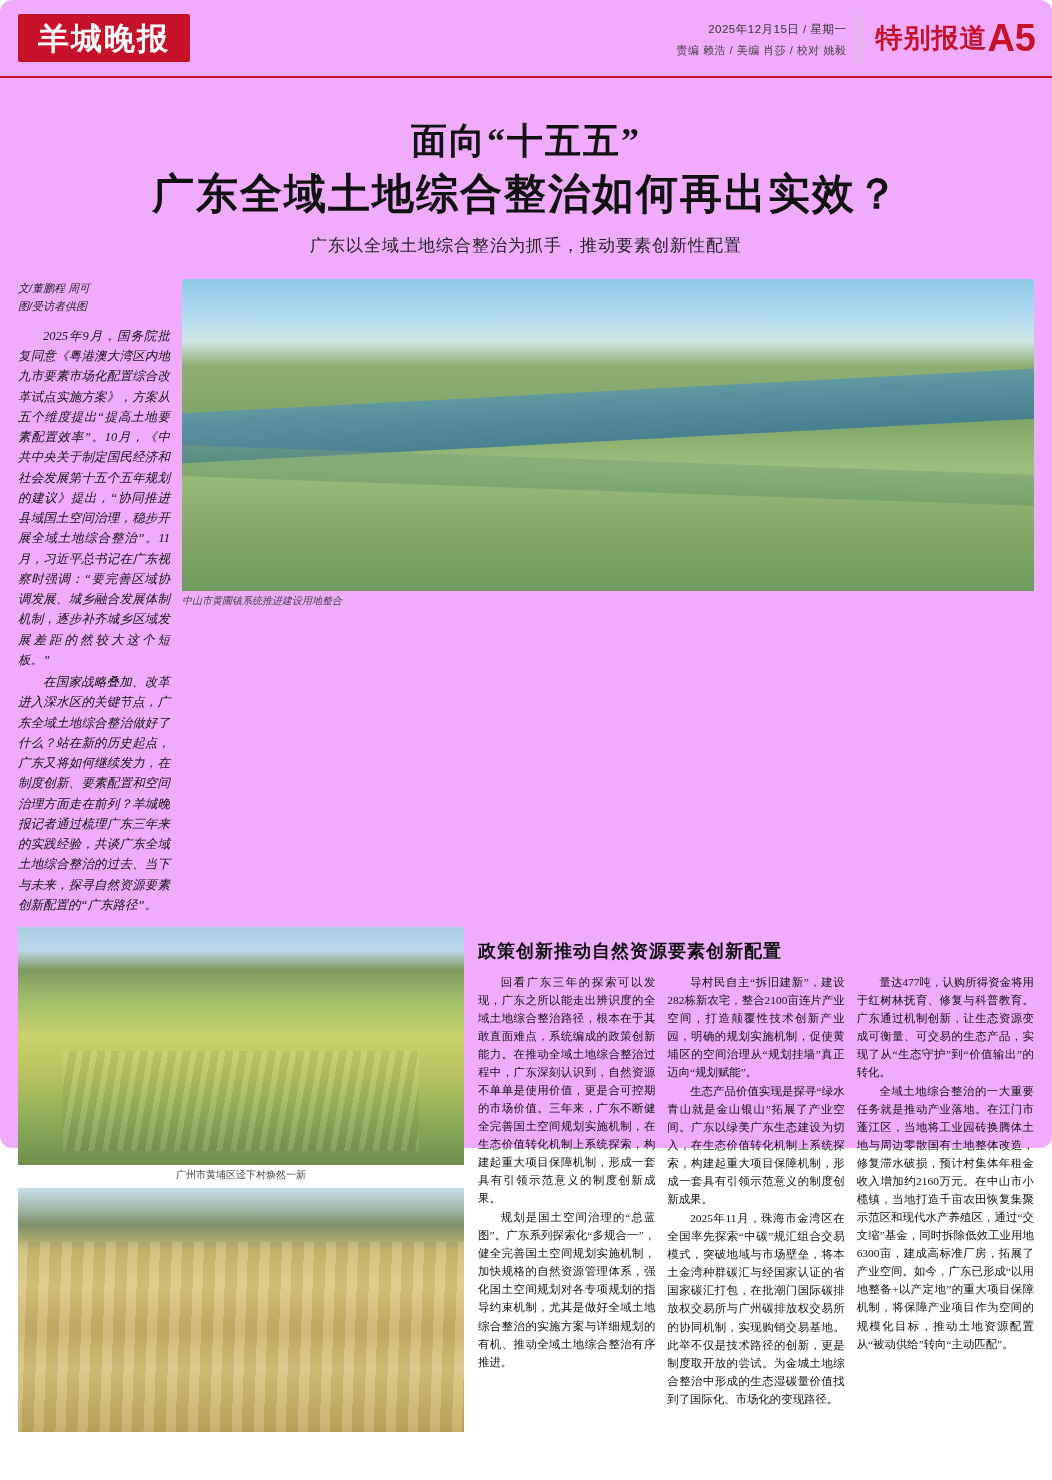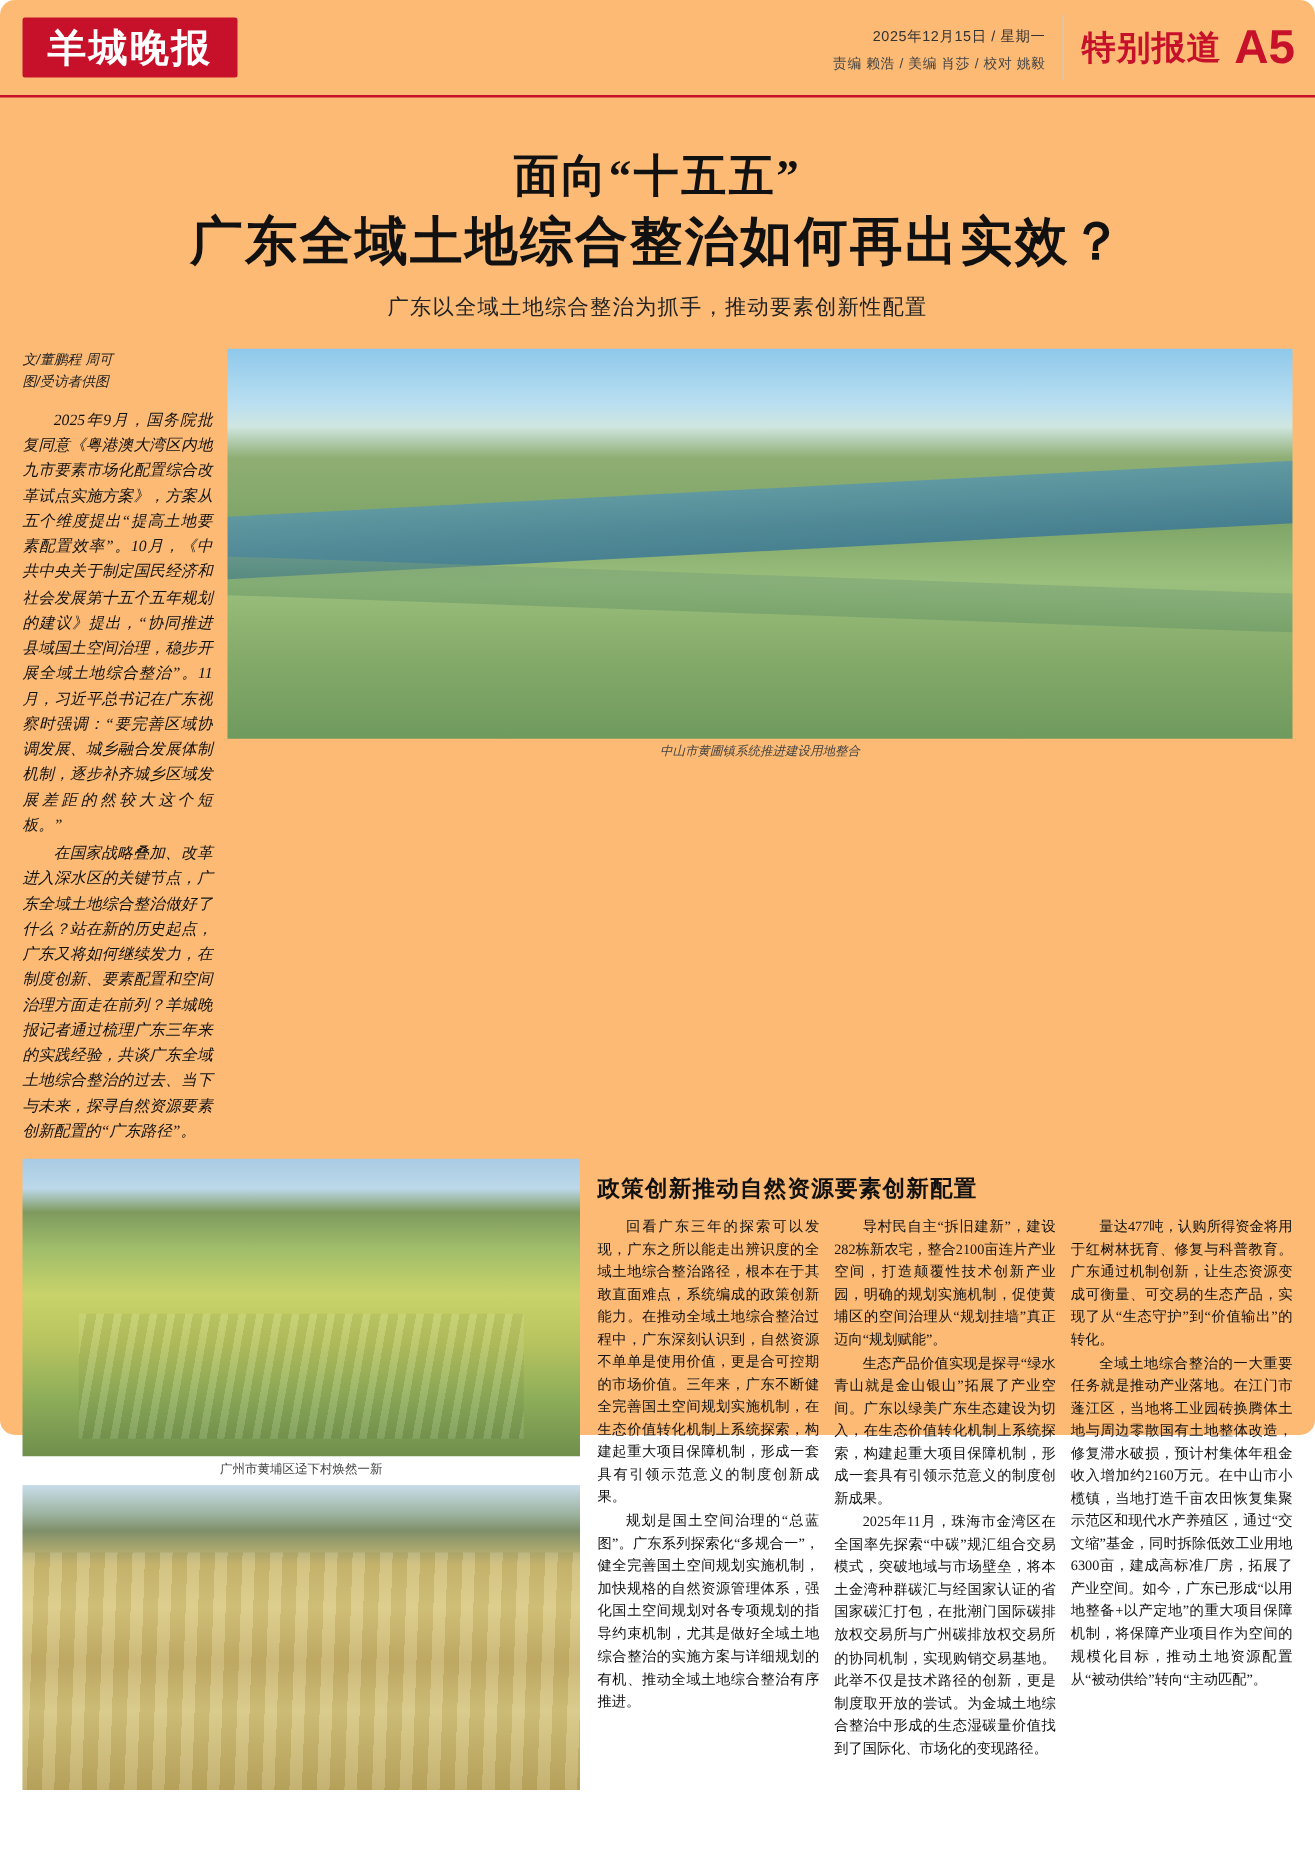--- a/index.html
+++ b/index.html
@@ -12,21 +12,21 @@
     height: 1480px;
     font-family: "Liberation Serif", "DejaVu Serif", serif;
     color: #111;
     position: relative;
     overflow: hidden;
   }
   .page {
     width: 1052px;
     height: 1148px;
     position: relative;
-    background: #fdba74;
+    background: #f0abfc;
     box-sizing: border-box;
     border-radius: 12px;
   }
 
   
   .masthead {
     height: 78px;
     border-bottom: 2px solid #c7112a;
     display: flex;
     align-items: center;
@@ -69,21 +69,20 @@
   }
   .mast-credits {
     font-family: "Liberation Sans", sans-serif;
     font-size: 11px;
     color: #444;
     letter-spacing: 0.5px;
   }
   .mast-right {
     display: flex;
     align-items: center;
-    gap: 10px;
     border-left: 1px solid #ccc;
     padding-left: 14px;
     height: 52px;
   }
   .mast-section {
     font-size: 27px;
     font-weight: bold;
     color: #c7112a;
     letter-spacing: 1px;
     font-family: "Liberation Serif", serif;
@@ -155,21 +154,21 @@
   .lede p { margin: 0 0 2px 0; }
 
   .photo-main {
     flex: 1;
     position: relative;
   }
   .photo-cap {
     font-family: "Liberation Sans", sans-serif;
     font-size: 10px;
     color: #444;
-    text-align: center;
+    text-align: left;
     padding-top: 3px;
   }
   .photo-cap-center {
     text-align: center;
   }
 
   
   .ph {
     width: 100%;
     display: block;

